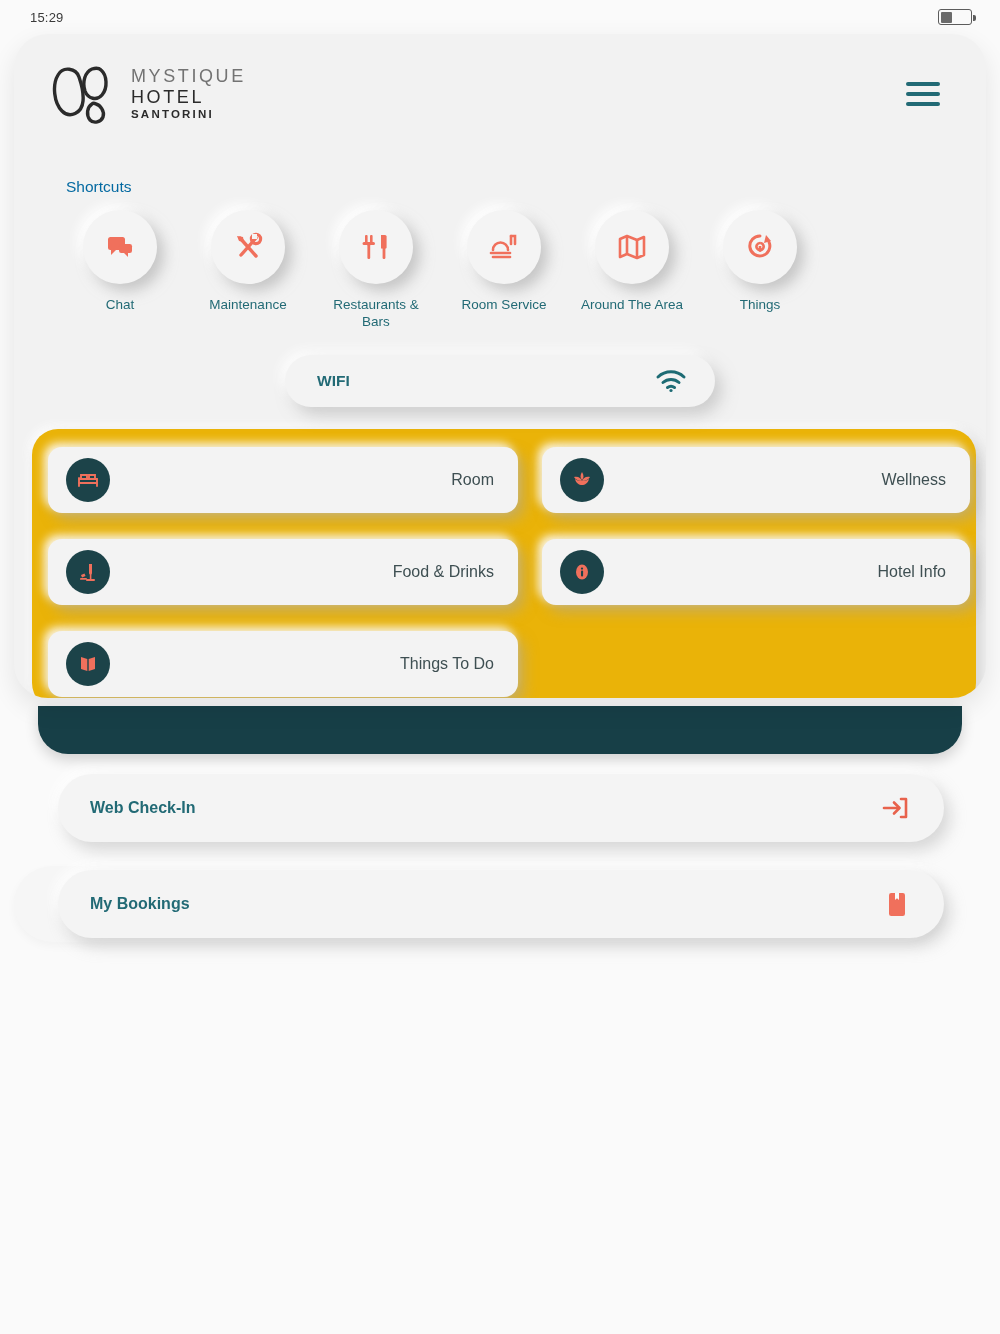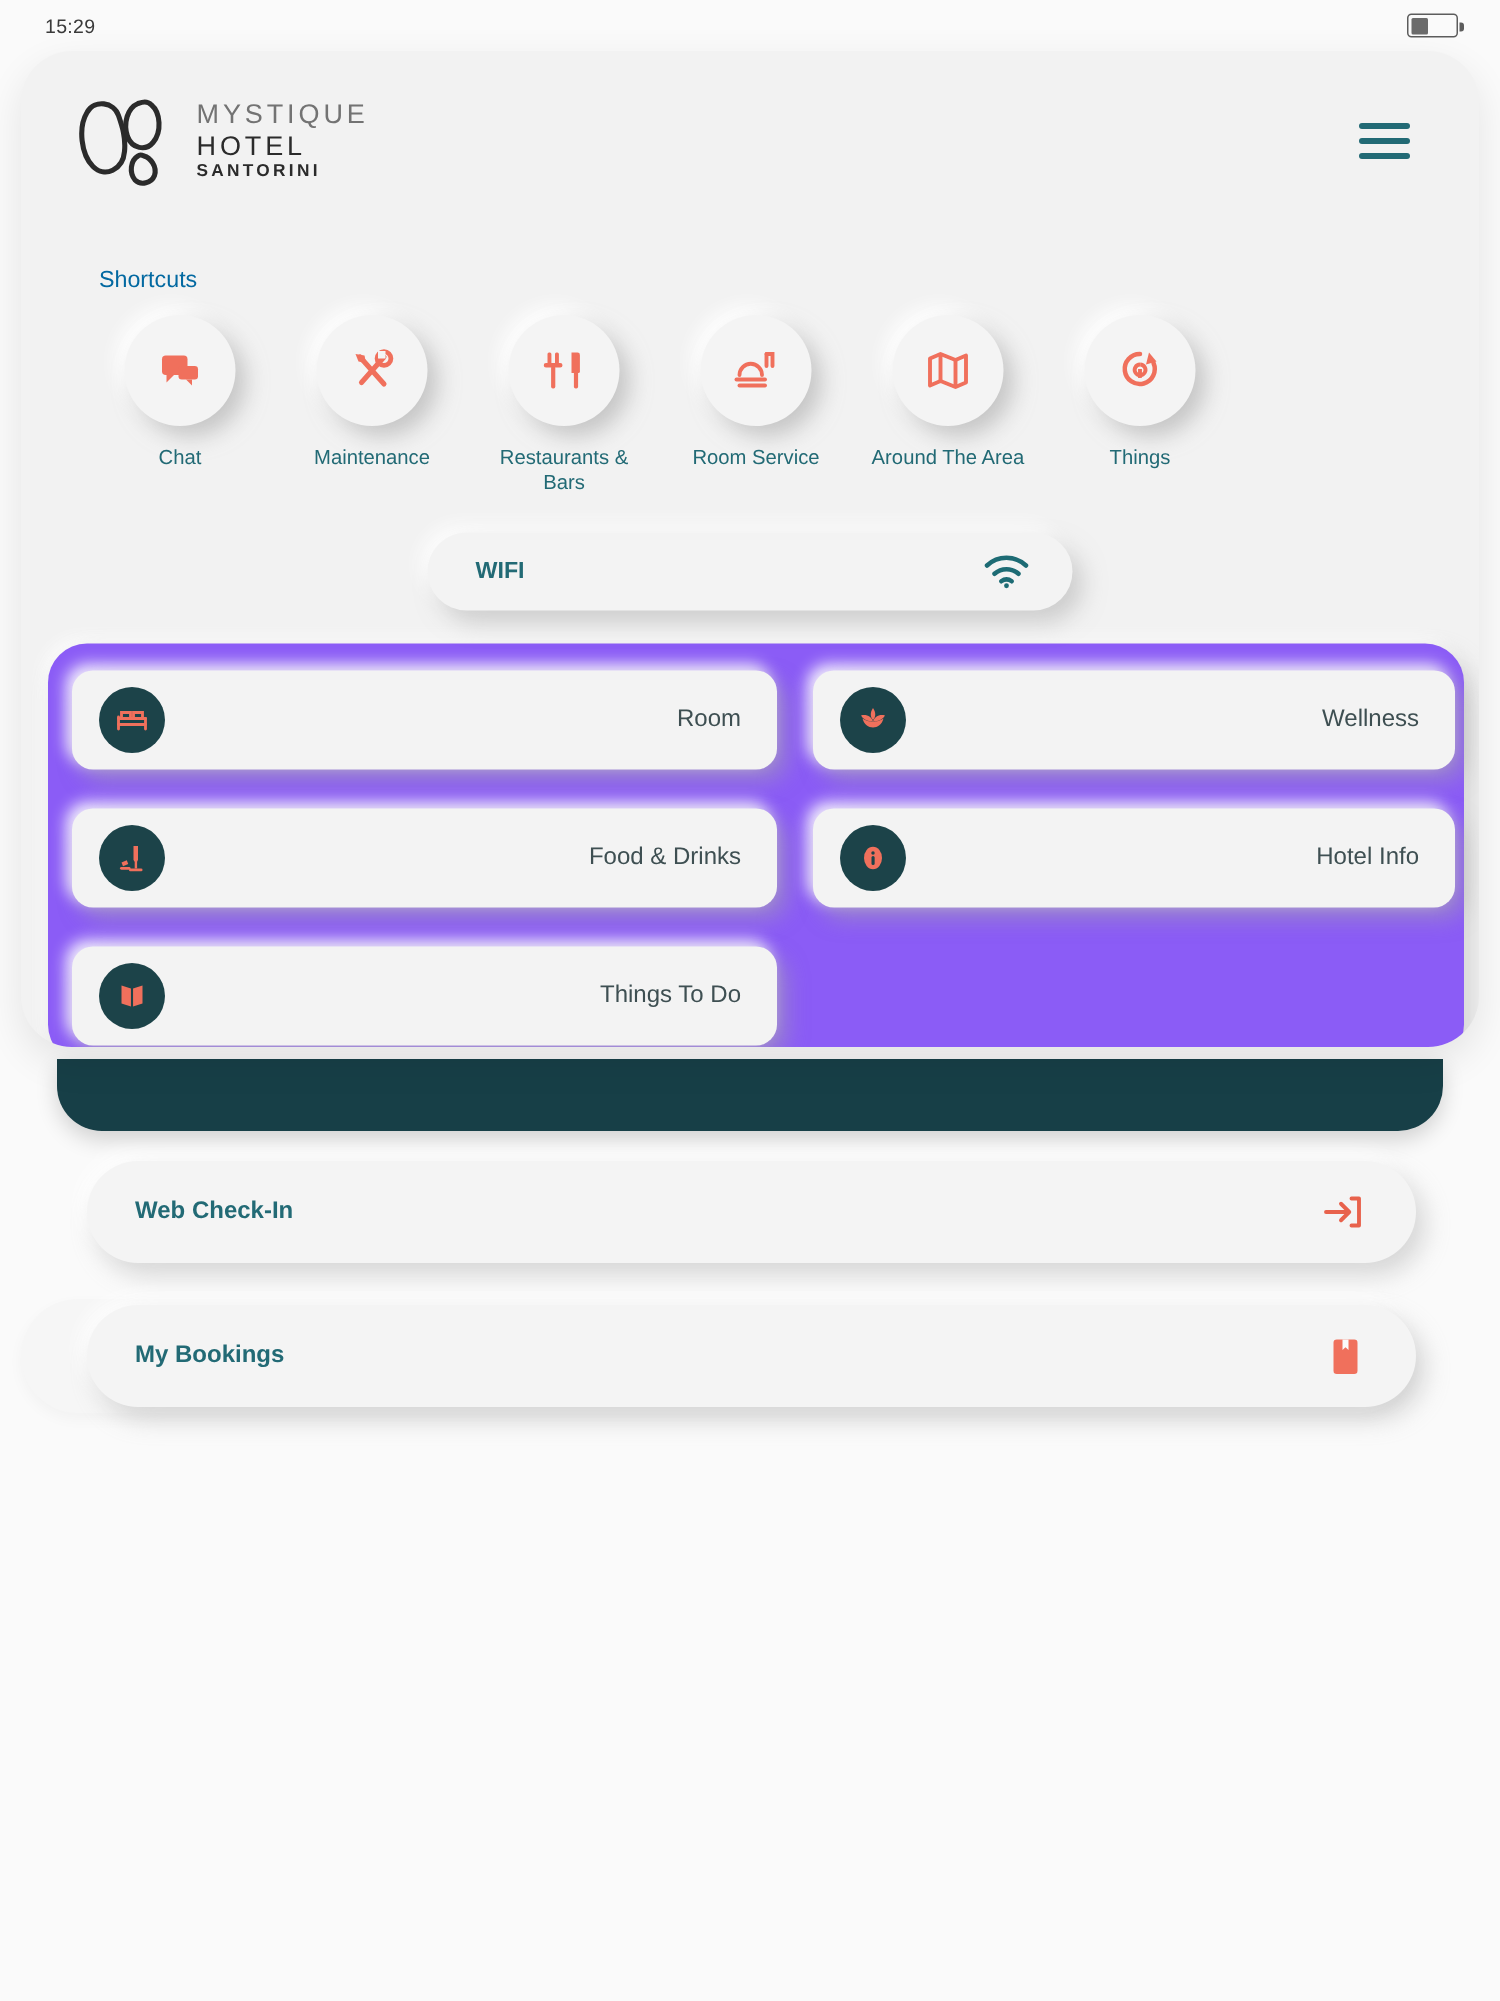--- a/index.html
+++ b/index.html
@@ -165,21 +165,21 @@
     padding: 0 28px 0 32px;
     box-shadow: 7px 8px 15px rgba(170,170,170,.5),
                -5px -5px 12px rgba(255,255,255,.9);
     cursor: pointer;
   }
   .wifi-label { font-size: 15.5px; color: #226a75; font-weight: 700; }
 
   
   .services-panel {
     margin: 22px 10px 0 18px;
-    background: #8b5cf6;
+    background: #eab308;
     border-radius: 26px;
     padding: 18px 0 12px 0;
     box-shadow: 5px 6px 14px rgba(175,175,175,.45),
                -4px -4px 10px rgba(255,255,255,.8);
   }
   .services-grid {
     display: grid;
     grid-template-columns: 470px 1fr;
     gap: 26px 24px;
     padding: 0 6px 0 16px;

